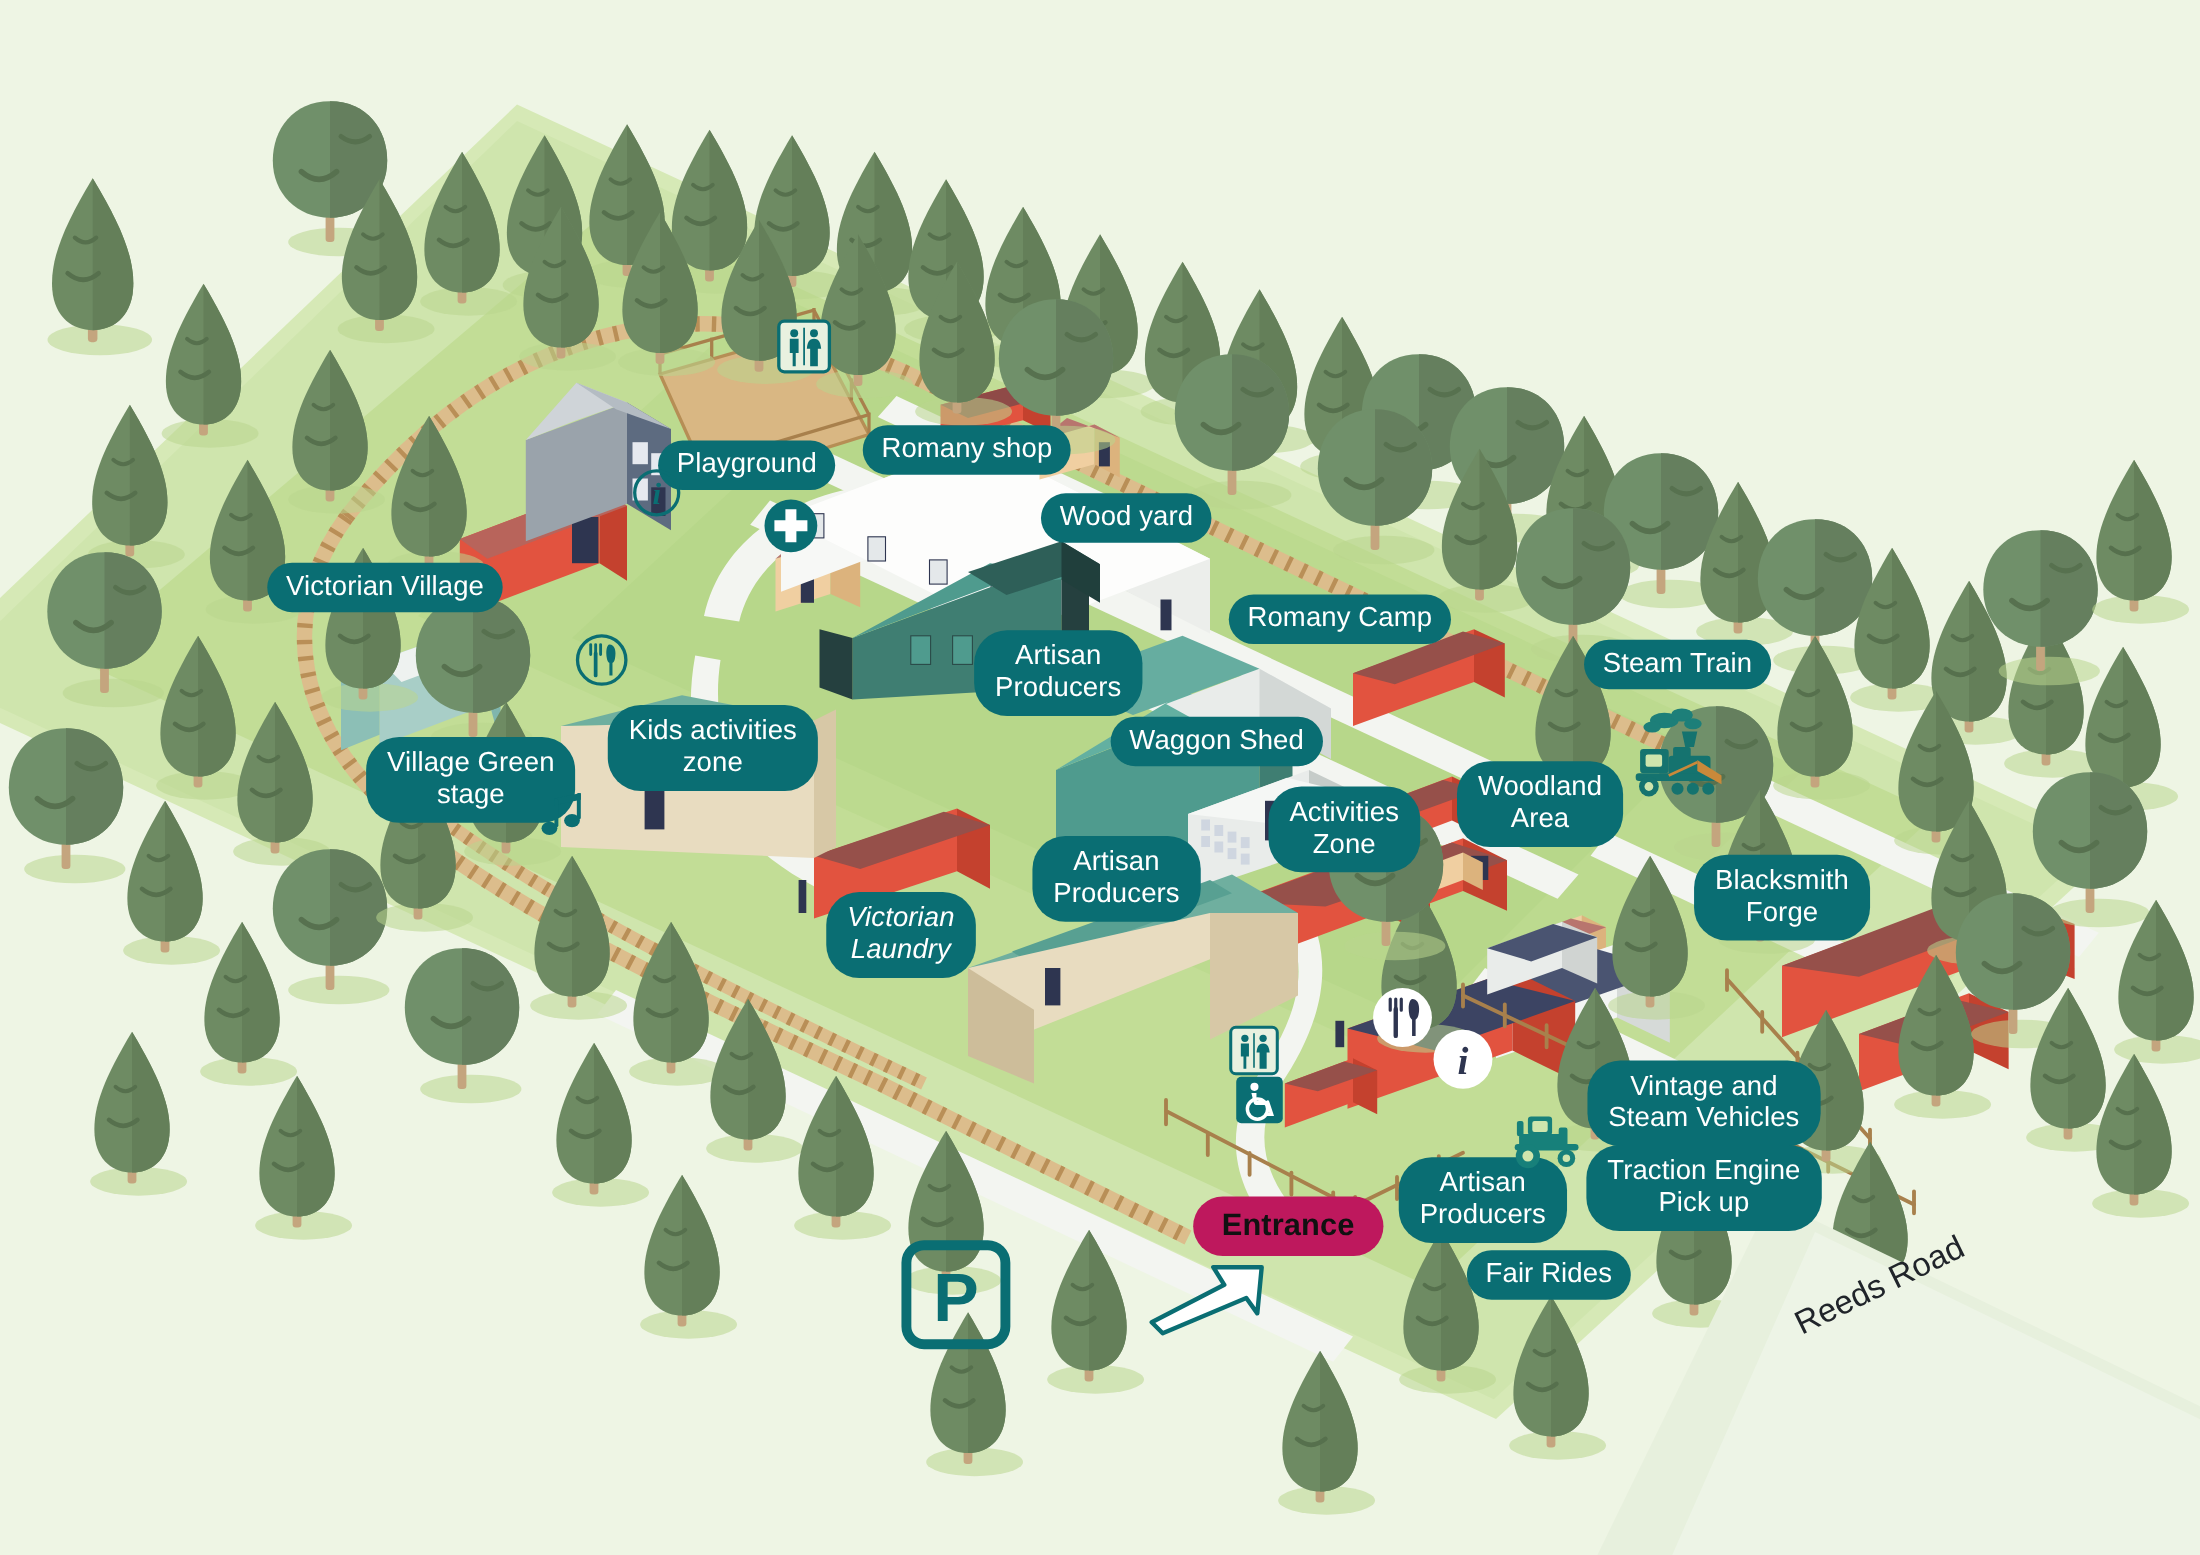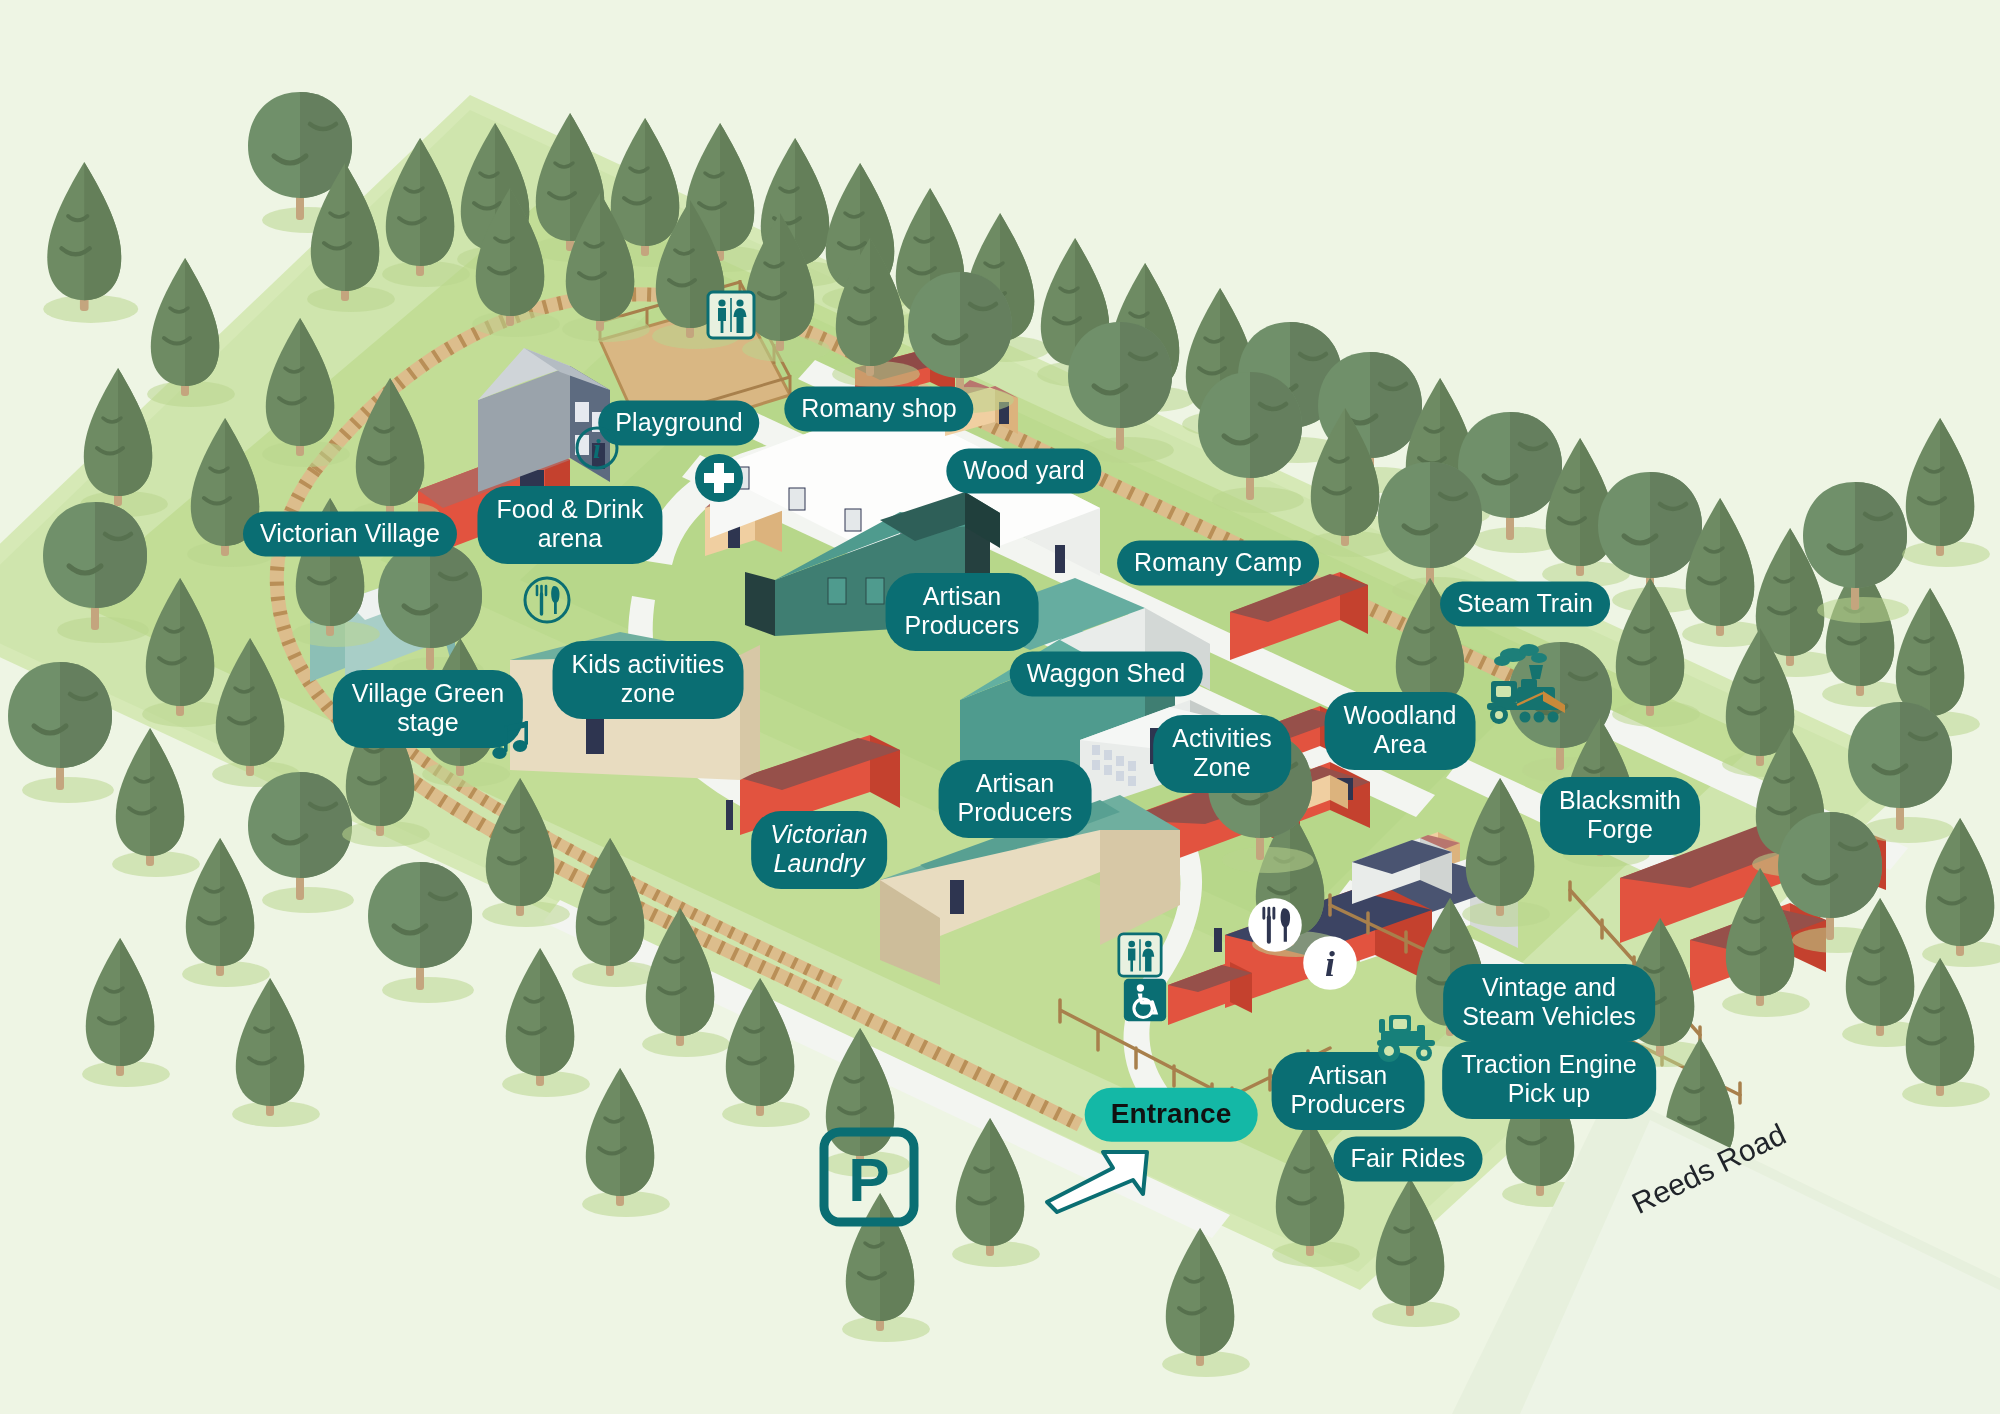--- a/index.html
+++ b/index.html
@@ -29,21 +29,21 @@
     line-height: 1.16;
     text-align: center;
     white-space: pre-line;
     letter-spacing: .1px;
     transform: translate(-50%, -50%);
     z-index: 40;
     -webkit-font-smoothing: antialiased;
   }
   .pill.two-line { border-radius: 30px; padding: 9px 19px 11px 19px; }
   .pill.entrance {
-    background: #14b8a6;
+    background: #be185d;
     color: #111111;
     font-weight: bold;
     font-size: 28px;
     padding: 10px 26px 12px 26px;
     border-radius: 34px;
     z-index: 55;
   }
 
   
   .road-label {
@@ -464,22 +464,20 @@
         <use href="#conifer" x="1410" y="1240"></use>
       </g>
 
       <polygon points="1610,1090 2020,1288 2020,1414 1452,1414" fill="#e7f0dd"></polygon>
       <polygon points="1650,1120 2020,1300 2020,1414 1520,1414" fill="#edf4e6"></polygon>
 
     </g>
   </svg>
 
   <div class="pill" style="left:350px; top:534px;">Victorian Village</div>
-  <div class="pill two-line" style="left:570px; top:525px;">Food &amp; Drink
-arena</div>
   <div class="pill" style="left:679px; top:385px;margin-top:38px;">Playground</div>
   <div class="pill" style="left:879px; top:409px;">Romany shop</div>
   <div class="pill" style="left:1024px; top:471px;">Wood yard</div>
   <div class="pill" style="left:1218px; top:563px;">Romany Camp</div>
   <div class="pill" style="left:1525px; top:604px;">Steam Train</div>
   <div class="pill two-line" style="left:962px; top:612px;">Artisan
 Producers</div>
   <div class="pill" style="left:1106px; top:674px;">Waggon Shed</div>
   <div class="pill two-line" style="left:1400px; top:731px;">Woodland
 Area</div>

